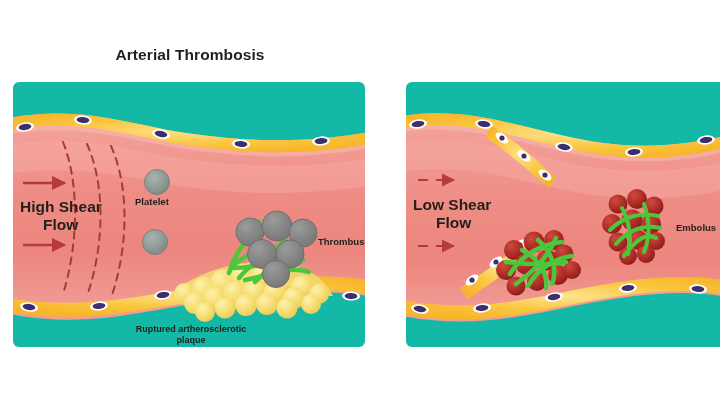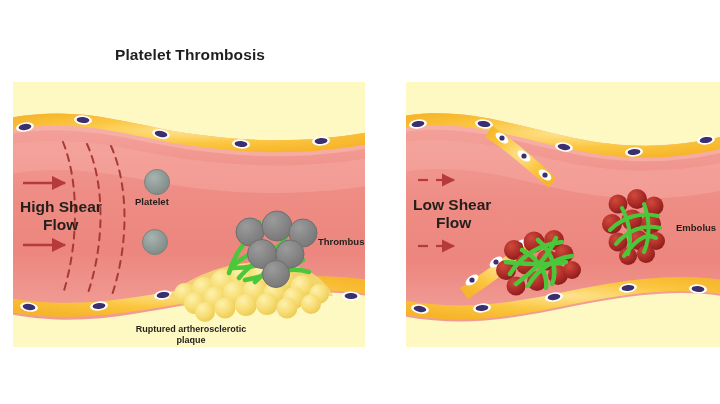--- a/index.html
+++ b/index.html
@@ -27,22 +27,22 @@
     color: #211f1e;
     letter-spacing: 0.1px;
     white-space: nowrap;
     text-align: center;
   }
   #title-left  { left: 10px;  top: 46px; width: 360px; }
   #title-right { left: 382px; top: 46px; width: 330px; }
 
   .panel {
     position: absolute;
-    background: #fef9c3;
-    border-radius: 0;
+    background: #14b8a6;
+    border-radius: 6px;
     overflow: hidden;
   }
   #panel-left  { left: 13px;  top: 82px; width: 352px; height: 265px; }
   #panel-right { left: 388px; top: 82px; width: 322px; height: 265px; margin-left: 18px; }
 
   .panel svg { display: block; width: 100%; height: 100%; }
 
   .svg-label {
     font-family: "Liberation Sans", sans-serif;
     font-weight: bold;
@@ -50,21 +50,21 @@
   }
   .lbl-flow   { font-size: 15.5px; }
   .lbl-small  { font-size: 9.5px; }
   .lbl-cap    { font-size: 9px; }
 </style>
 </head>
 <body>
 
 <div id="figure">
 
-  <div class="panel-title" id="title-left">Platelet Thrombosis</div>
+  <div class="panel-title" id="title-left">Arterial Thrombosis</div>
 
 
   <div class="panel" id="panel-left">
     <svg viewBox="0 0 352 265" preserveAspectRatio="none">
       <defs>
         <linearGradient id="lumenA" x1="0" y1="0" x2="0" y2="1">
           <stop offset="0%" stop-color="#f3a099"></stop>
           <stop offset="35%" stop-color="#ee8d85"></stop>
           <stop offset="70%" stop-color="#ec867e"></stop>
           <stop offset="100%" stop-color="#f09a93"></stop>

